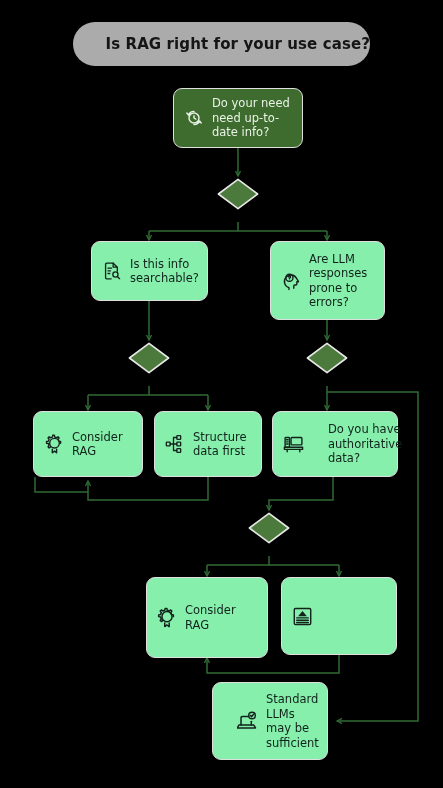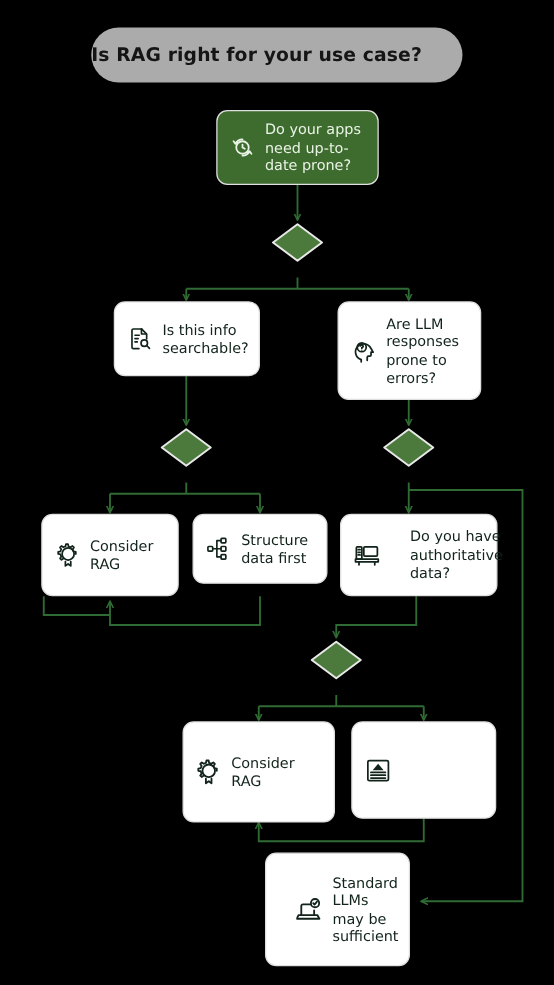--- a/index.html
+++ b/index.html
@@ -34,21 +34,21 @@
   .title-pill {
     position: absolute;
     left: 73px;
     top: 22px;
     width: 297px;
     height: 44px;
     background: #ABABAB;
     border-radius: 22px;
     display: flex;
     align-items: center;
-    justify-content: flex-start;
+    justify-content: flex-end;
     box-sizing: border-box;
   }
   .title-pill .title-text {
     font-size: 15px;
     font-weight: bold;
     color: #151515;
     letter-spacing: 0.1px;
     white-space: nowrap;
   }
 
@@ -56,21 +56,21 @@
   .node {
     position: absolute;
     box-sizing: border-box;
     border-radius: 9px;
     display: flex;
     align-items: center;
     padding: 6px 9px;
     gap: 7px;
   }
   .node.mint {
-    background: #ffffff;
+    background: #86efac;
     color: #11231b;
     border: 1.5px solid #dfdfdf;
   }
   .node.darkgreen {
     background: #3E6B2E;
     color: #e9f3e6;
     border: 1.5px solid #dfdfdf;
   }
   .node .node-label {
     font-size: 11.5px;
@@ -154,21 +154,21 @@
     <span class="node-icon">
       <svg width="20" height="20" viewBox="0 0 24 24" fill="none" stroke="#e9f3e6" stroke-width="1.7" stroke-linecap="round" stroke-linejoin="round">
         <circle cx="12" cy="12" r="6"></circle>
         <path d="M12 9.2 L12 12 L14.2 13.3"></path>
         <path d="M5.2 8.2 A7.6 7.6 0 0 1 12 4.1"></path>
         <path d="M18.8 15.8 A7.6 7.6 0 0 1 12 19.9"></path>
         <path d="M3.4 6.0 L5.2 8.3 L7.6 7.0"></path>
         <path d="M20.6 18.0 L18.8 15.7 L16.4 17.0"></path>
       </svg>
     </span>
-    <span class="node-label">Do your apps need up-to-date prone?</span>
+    <span class="node-label">Do your need need up-to-date info?</span>
   </div>
 
   <div class="diamond" style="left:217px; top:178px;">
     <svg width="42" height="32" viewBox="0 0 42 32">
       <polygon points="21,1.4 40.6,16 21,30.6 1.4,16" fill="#4C7A3C" stroke="#E8E8E8" stroke-width="1.6" stroke-linejoin="round"></polygon>
     </svg>
   </div>
 
   <div class="node mint" style="left:91px; top:241px; width:117px; height:60px;">
     <span class="node-icon">
@@ -214,21 +214,21 @@
     <span class="node-icon">
       <svg width="21" height="21" viewBox="0 0 24 24" fill="none" stroke="#11231b" stroke-width="1.6" stroke-linecap="round" stroke-linejoin="round">
         <path d="M12.0 16.0 A3.6 3.6 0 1 1 12.0 5.0 A3.6 3.6 0 0 1 12.0 16.0 Z"></path>
         <path d="M19.0 10.5 V8.6 L16.9 8.2 A5.6 5.6 0 0 0 16.1 6.3 L17.3 4.5 L16.0 3.2 L14.2 4.4 A5.6 5.6 0 0 0 12.3 3.6 L11.9 1.5 H10.0 L9.6 3.6 A5.6 5.6 0 0 0 7.7 4.4 L5.9 3.2 L4.6 4.5 L5.8 6.3 A5.6 5.6 0 0 0 5.0 8.2 L2.9 8.6 V10.5 L5.0 10.9 A5.6 5.6 0 0 0 5.8 12.8 L4.6 14.6 L5.9 15.9 L7.7 14.7"></path>
         <path d="M9.5 17.4 L9.5 21.4 L12.0 19.6 L14.4 21.4 L14.4 17.4"></path>
       </svg>
     </span>
     <span class="node-label">Consider RAG</span>
   </div>
 
-  <div class="node mint" style="left:154px; top:411px; width:108px; height:56px;">
+  <div class="node mint" style="left:154px; top:411px; width:108px; height:66px;">
     <span class="node-icon">
       <svg width="20" height="20" viewBox="0 0 24 24" fill="none" stroke="#11231b" stroke-width="1.6" stroke-linecap="round" stroke-linejoin="round">
         <rect x="1.6" y="9.8" width="4.6" height="4.4" rx="0.8"></rect>
         <rect x="14.2" y="2.0" width="4.6" height="4.4" rx="0.8"></rect>
         <rect x="14.2" y="9.8" width="4.6" height="4.4" rx="0.8"></rect>
         <rect x="14.2" y="17.6" width="4.6" height="4.4" rx="0.8"></rect>
         <path d="M6.2 12.0 H10.2 V4.2 H14.2"></path>
         <path d="M10.2 12.0 H14.2"></path>
         <path d="M10.2 12.0 V19.8 H14.2"></path>
       </svg>
@@ -274,21 +274,21 @@
       <svg width="21" height="21" viewBox="0 0 24 24" fill="none" stroke="#11231b" stroke-width="1.6" stroke-linecap="round" stroke-linejoin="round">
         <rect x="2.6" y="2.8" width="18.8" height="18.4" rx="1.4"></rect>
         <path d="M5.4 13.6 H18.6"></path>
         <path d="M5.4 16.2 H18.6"></path>
         <path d="M5.4 18.8 H18.6"></path>
         <path d="M12.0 5.6 L17.0 11.6 H7.0 Z" fill="#11231b" stroke="none"></path>
       </svg>
     </span>
   </div>
 
-  <div class="node mint" style="left:212px; top:682px; width:116px; height:91px;padding-left:24px;">
+  <div class="node mint" style="left:212px; top:682px; width:116px; height:78px;padding-left:24px;">
     <span class="node-icon">
       <svg width="22" height="22" viewBox="0 0 24 24" fill="none" stroke="#11231b" stroke-width="1.6" stroke-linecap="round" stroke-linejoin="round">
         <path d="M4.4 16.4 V8.4 A1.3 1.3 0 0 1 5.7 7.1 H12.4"></path>
         <path d="M15.6 12.4 V16.4"></path>
         <path d="M2.0 16.4 H18.4 L20.2 19.6 H0.4 Z"></path>
         <circle cx="16.4" cy="6.0" r="3.6"></circle>
         <path d="M14.8 6.1 L15.9 7.3 L18.1 4.7"></path>
       </svg>
     </span>
     <span class="node-label">Standard LLMs may be sufficient</span>

